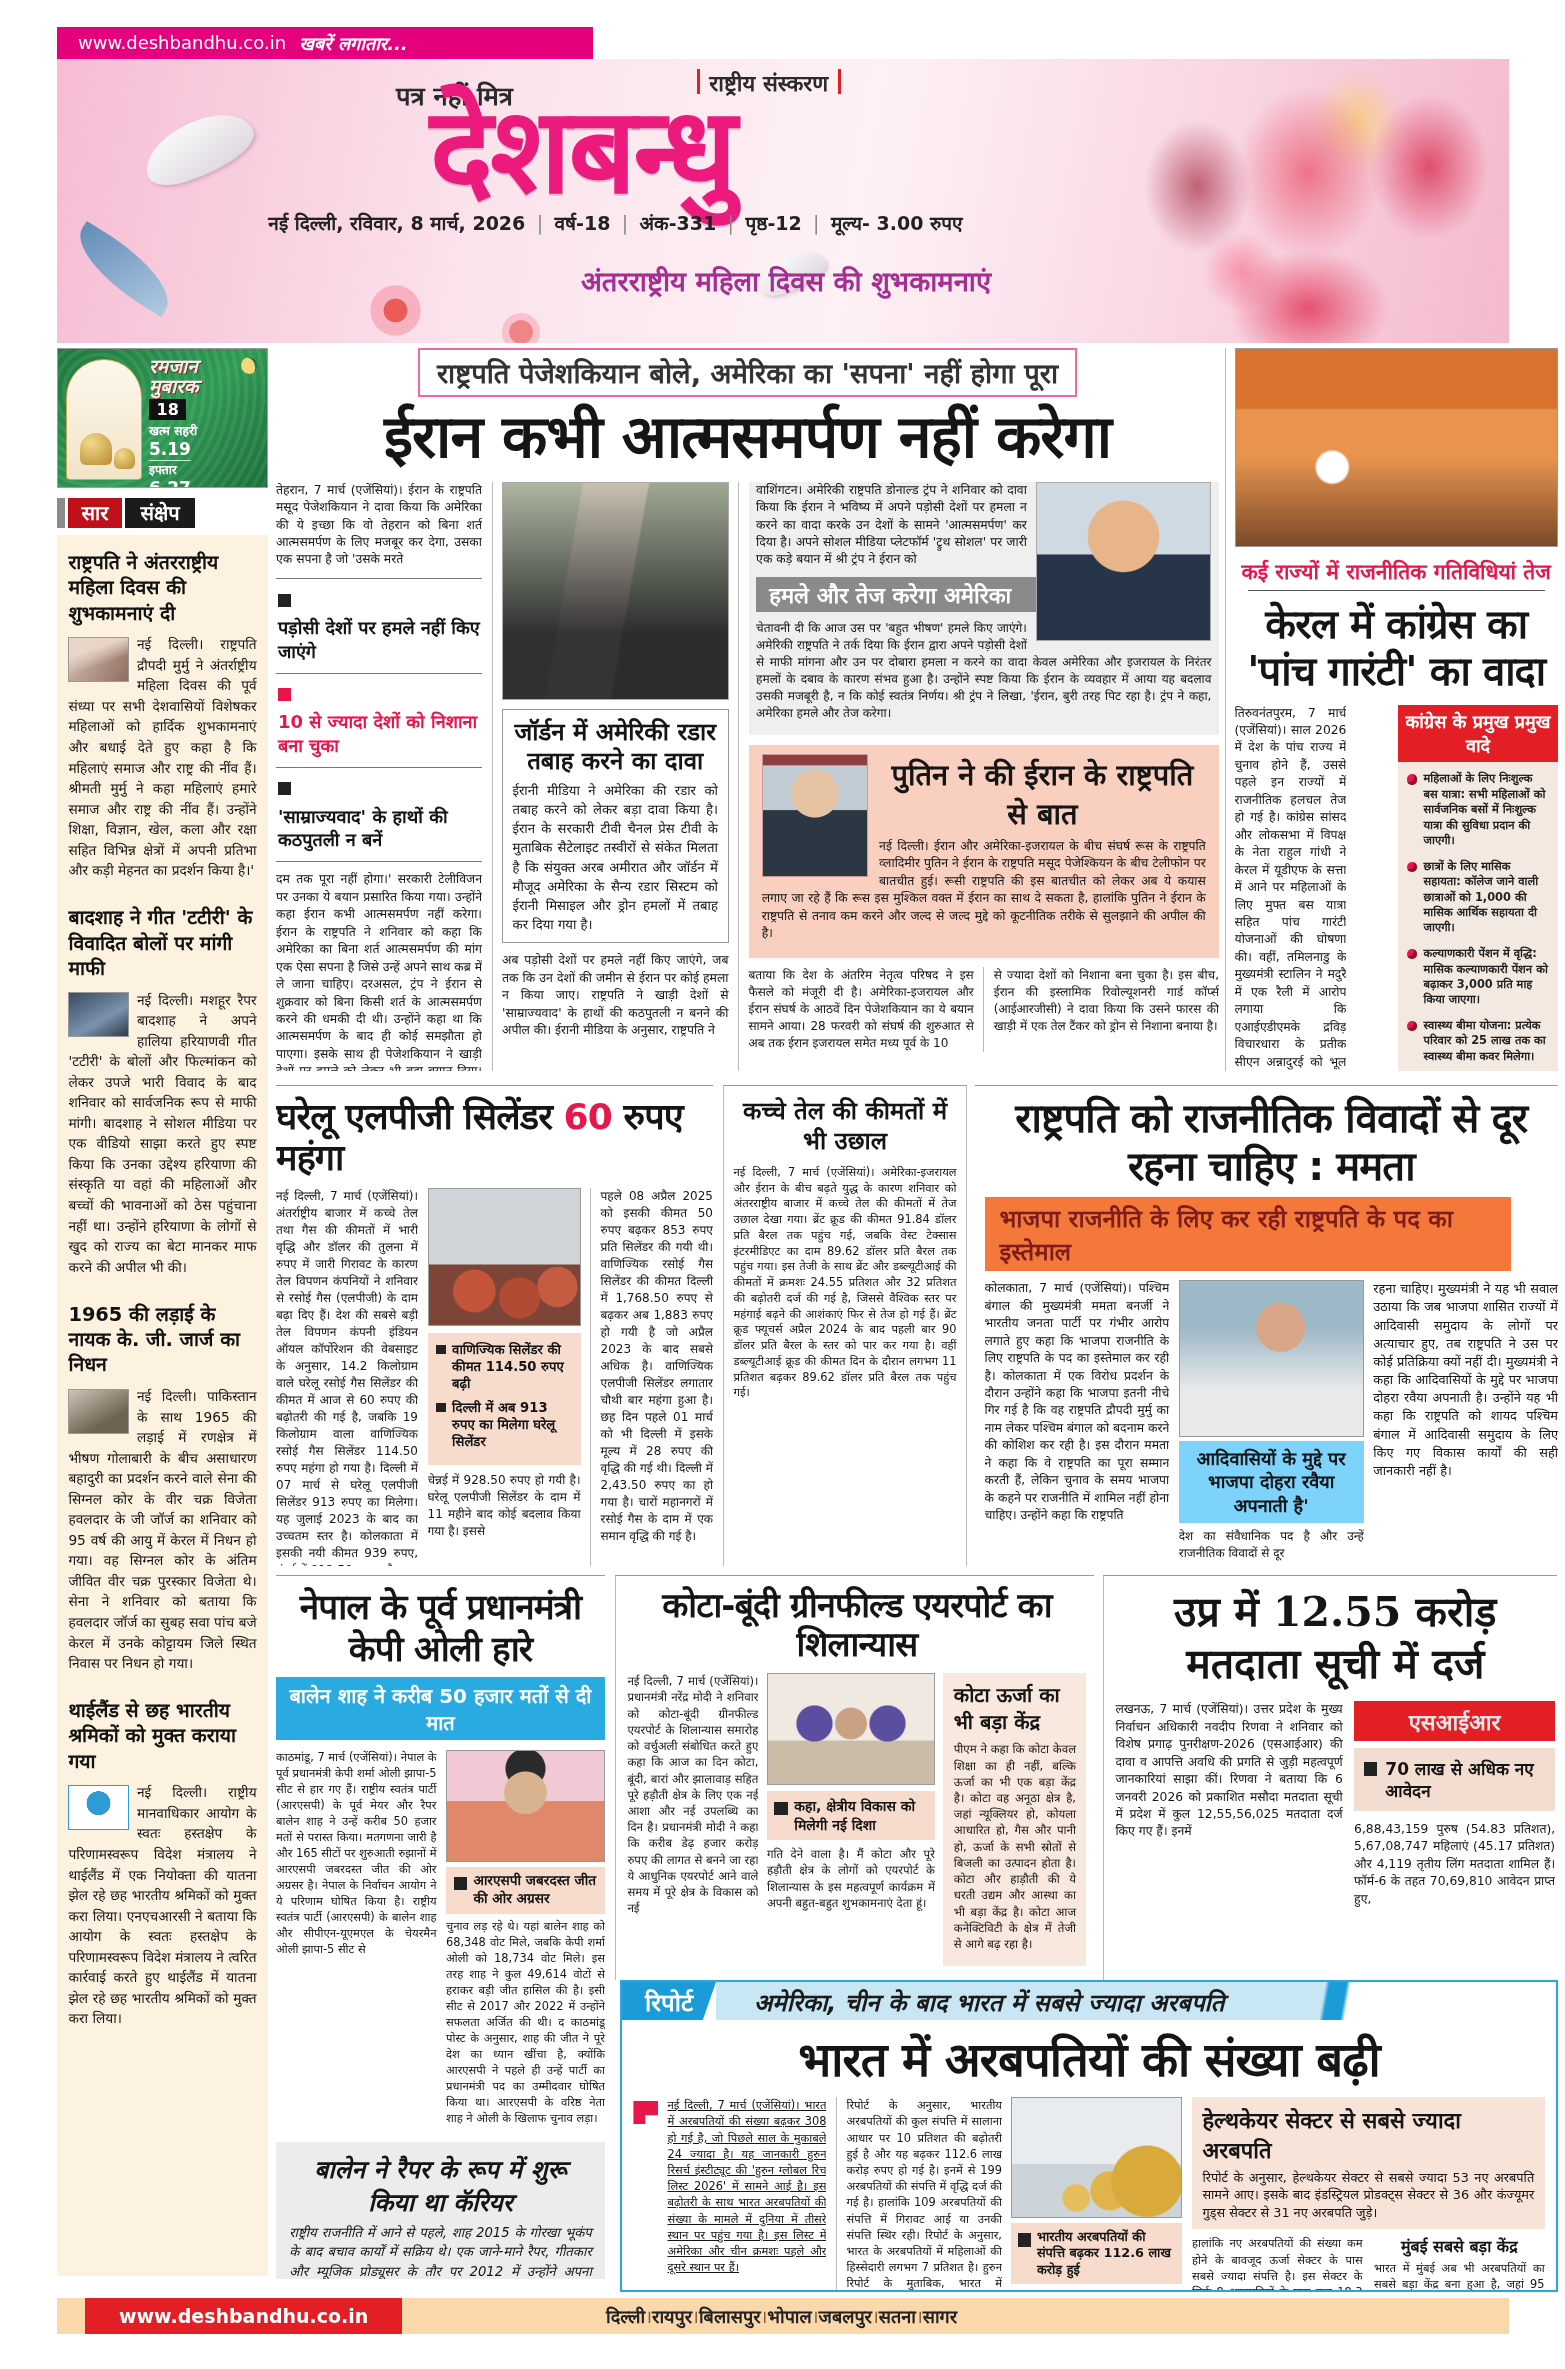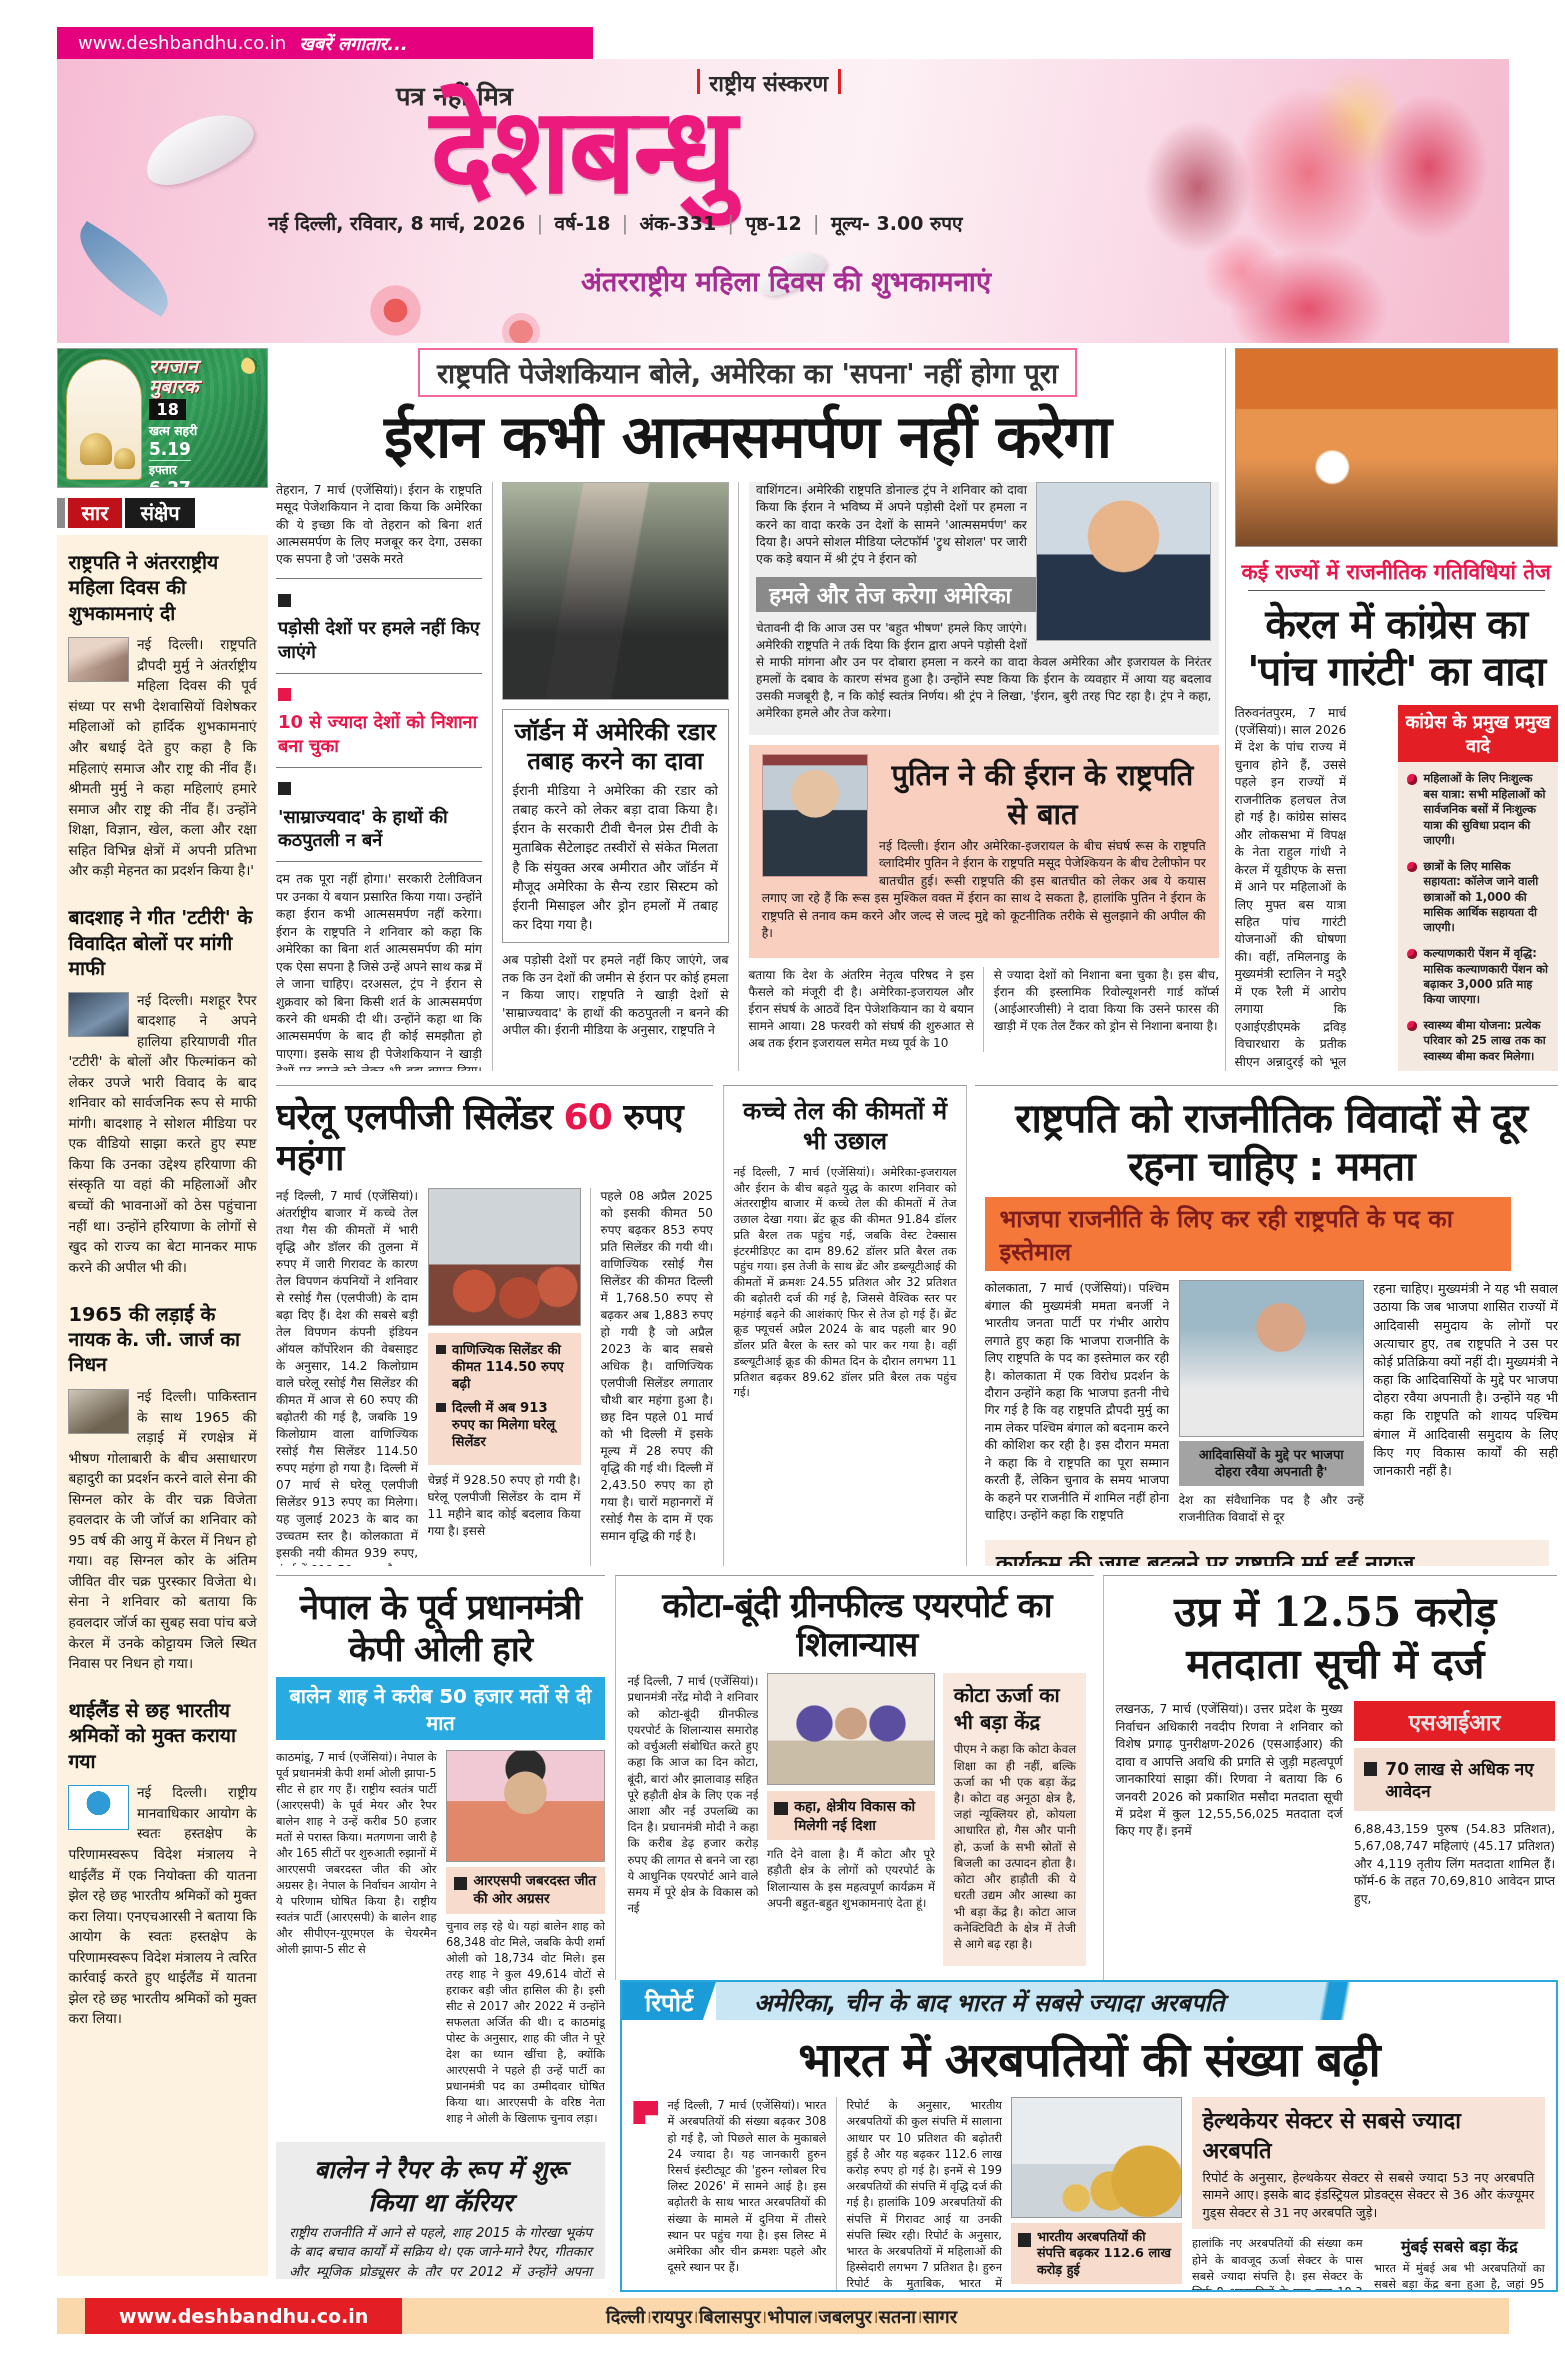--- a/index.html
+++ b/index.html
@@ -120,21 +120,21 @@
   .crude-headline{font-size:24px;font-weight:800;text-align:center;line-height:1.25;margin-bottom:9.5px;}
   .crude p.b{font-size:11.4px;line-height:1.38;}
   .mamata{left:975px;top:1085px;width:583px;height:481px;border-top:0.9px solid #999;padding:7.6px 0 0 9.5px;overflow:hidden;}
   .mam-headline{font-size:40px;font-weight:800;text-align:center;line-height:1.2;margin-bottom:7.6px;letter-spacing:-0.9px;}
   .mam-band{background:#f4783a;color:#7f1d1d;font-size:24px;font-weight:bold;padding:3.8px 15px;margin:0 47px 9.5px 0;}
   .mam-row{display:flex;gap:9.5px;}
   .mm1{flex:1;min-width:0;}
   .mm2{width:185px;flex:none;}
   .mm3{flex:1;min-width:0;}
   .ph-mamata{width:100%;height:157px;border:0.9px solid #999;background:radial-gradient(circle at 55% 30%,#d8a586 0 16%,transparent 17%),linear-gradient(180deg,#9db8c6 30%,#e9e9ea 70%);}
-  .mam-cap{background:#a3a3a3;padding:5.7px 7.6px;font-size:13px;font-weight:bold;text-align:center;line-height:1.3;margin-top:3.8px;}
+  .mam-cap{background:#7dd3fc;padding:5.7px 7.6px;font-size:18px;font-weight:bold;text-align:center;line-height:1.3;margin-top:3.8px;}
   .mam-snip{font-size:12px;line-height:1.4;text-align:justify;margin-top:5.7px;}
   .murmu-box{background:#f8ece3;margin:9.5px 9.5px 0 0;padding:7.6px 11.4px;}
   .murmu-title{font-size:22px;font-weight:800;margin-bottom:4.7px;}
   
   .nepal{left:276px;top:1575px;width:329px;height:704px;border-top:0.9px solid #999;padding-top:9.5px;overflow:hidden;}
   .nep-headline{font-size:35px;font-weight:800;text-align:center;line-height:1.2;margin-bottom:7.6px;letter-spacing:-0.9px;}
   .nep-band{background:#29abe2;color:#fff;font-size:20px;font-weight:bold;text-align:center;padding:4.7px 3.8px;margin-bottom:9.5px;}
   .nep-row{display:flex;gap:9.5px;}
   .np1{flex:1;min-width:0;}
   .np2{width:159px;flex:none;}
@@ -163,21 +163,21 @@
   .sir-band{background:#e31e24;color:#e5e5e5;font-size:22px;font-weight:bold;text-align:center;padding:4.7px;}
   .sir-box{background:#f3ddd0;margin:7.6px 0 9.5px;padding:9.5px 9.5px;display:flex;gap:8.5px;font-size:17px;font-weight:bold;line-height:1.3;}
   
   .report{left:620px;top:1980px;width:938px;height:312px;border:2.8px solid #2aa7dd;background:#fff;overflow:hidden;}
   .rep-head{display:flex;height:38px;}
   .rep-tab{background:#1b9cd8;color:#fff;font-size:24px;font-weight:bold;padding:0 23px;display:flex;align-items:center;clip-path:polygon(0 0,100% 0,86% 100%,0 100%);}
   .rep-strap{flex:1;background:linear-gradient(100deg,#c9e6f4 0 72%,#1b9cd8 72.5% 74.5%,#fff 75%);font-size:24px;font-weight:bold;font-style:italic;display:flex;align-items:center;padding-left:38px;color:#1b1b1b;}
   .rep-headline{font-size:47px;font-weight:800;text-align:center;margin:5.7px 0 7.6px;letter-spacing:-0.9px;}
   .rep-row{display:flex;gap:9.5px;padding:0 11.4px;}
   .qicon{width:24.6px;height:23px;background:#e8174b;clip-path:polygon(0 0,100% 0,100% 62%,48% 62%,48% 100%,0 100%);flex:none;margin-top:3.8px;box-shadow:2.8px 2.8px 0 #f4a3b8;}
-  .rc1{width:159px;flex:none;}
+  .rc1{width:159px;flex:none;text-decoration:underline;}
   .rc2{width:166px;flex:none;}
   .rc3{width:171px;flex:none;}
   .rc4{flex:1;min-width:0;}
   .report p.b{font-size:11.4px;line-height:1.42;}
   .ph-coins{width:100%;height:121px;border:0.9px solid #999;background:radial-gradient(circle at 80% 70%,#d9a93c 0 22%,transparent 23%),radial-gradient(circle at 58% 78%,#e0b44a 0 14%,transparent 15%),radial-gradient(circle at 38% 84%,#e6bd5b 0 9%,transparent 10%),linear-gradient(180deg,#e8ecef 55%,#cdd4d9 56%);}
   .rep-cap{background:#f7dccd;padding:5.7px 6.6px;margin-top:4.7px;display:flex;gap:5.7px;font-size:12.8px;font-weight:bold;line-height:1.3;}
   .health-box{background:#f7e3d8;padding:6.6px 10.4px;}
   .health-title{font-size:22px;font-weight:800;margin-bottom:4.7px;}
   .health-box p{font-size:12.8px;line-height:1.4;text-align:justify;}
   .rep-sub{display:flex;gap:11.4px;margin-top:6.6px;}

